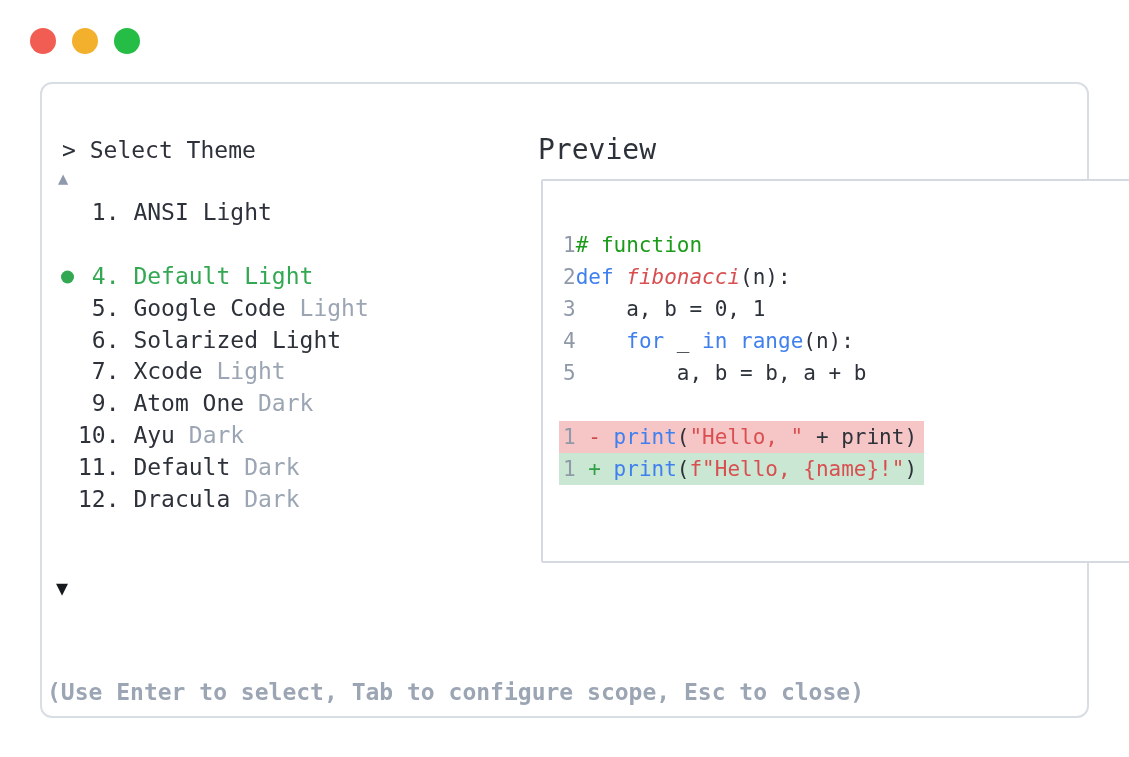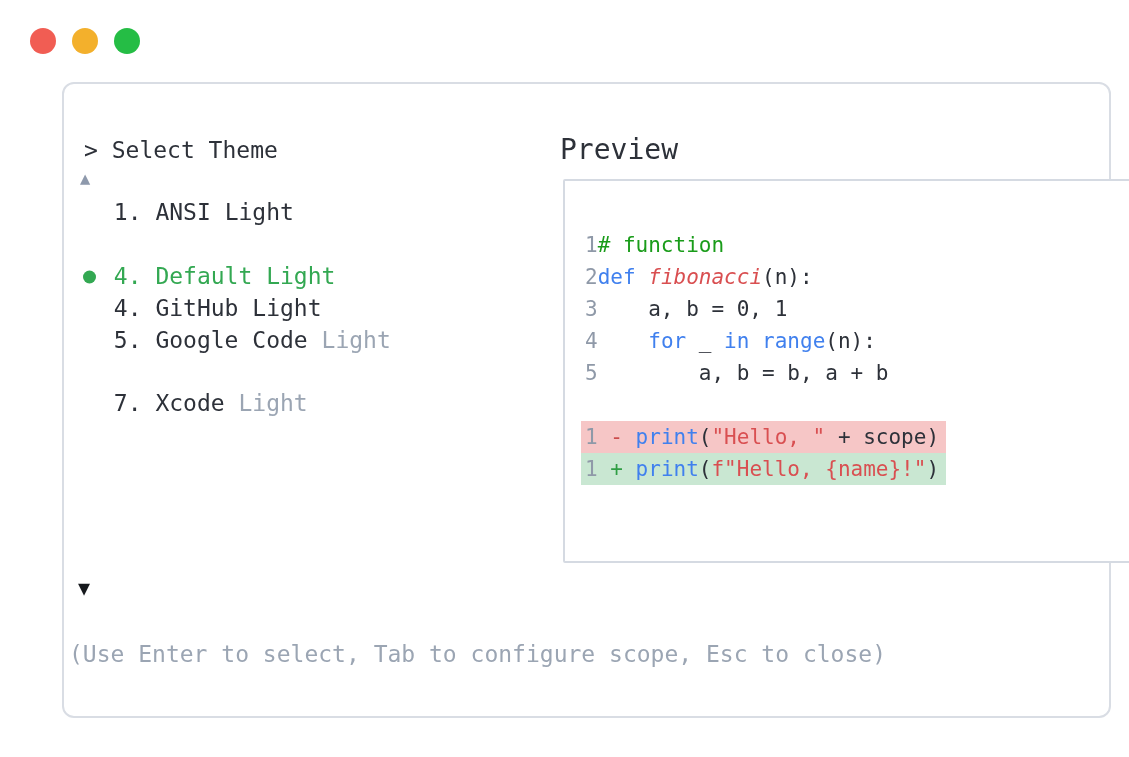--- a/index.html
+++ b/index.html
@@ -20,40 +20,40 @@
   body{
     width:1129px;height:757px;background:#ffffff;overflow:hidden;position:relative;
     font-family:"DejaVu Sans Mono","Liberation Mono",monospace;
   }
   
   .traffic{position:absolute;left:30px;top:28px;display:flex;gap:16px;}
   .light{width:26px;height:26px;border-radius:50%;}
   
   .panel{
     position:absolute;left:40px;top:82px;width:1049px;height:636px;
-    border:2px solid var(--border-gray);border-radius:12px;background:#fff;box-sizing:border-box;margin-left:22px;
+    border:2px solid var(--border-gray);border-radius:12px;background:#fff;box-sizing:border-box;
   }
   .prompt{position:absolute;left:20px;top:50px;font-size:23px;line-height:32px;color:var(--text-dark);white-space:pre;}
   .preview-label{position:absolute;left:496px;top:50px;font-size:28px;line-height:32px;color:var(--text-dark);}
   .scroll-up{position:absolute;left:16px;top:84px;font-size:17px;line-height:20px;color:#8e99ac;}
   .scroll-down{position:absolute;left:14px;top:492px;font-size:20px;line-height:24px;color:#16191d;}
   
   .theme-list{position:absolute;left:16px;top:113px;}
   .list-row{display:flex;height:31.9px;line-height:31.9px;cursor:pointer;}
   .bullet{width:20px;position:relative;flex:0 0 20px;}
   .bullet.dot::before{
     content:'';position:absolute;width:13px;height:13px;border-radius:50%;
     background:var(--selected-green);top:50%;left:3px;transform:translateY(-50%);
   }
   .item-text{white-space:pre;font-size:23px;}
   .main{color:var(--text-dark);}
   .sel{color:var(--selected-green);}
   .muted{color:var(--muted-gray);}
   
-  .help{position:absolute;left:5px;top:554px;font-size:23px;line-height:32px;color:var(--muted-gray);white-space:pre;}
+  .help{position:absolute;left:5px;top:592px;font-size:23px;line-height:32px;color:var(--muted-gray);white-space:pre;font-weight:bold;}
   
   .preview-box{
     position:absolute;left:499px;top:95px;width:590px;height:384px;
     border:2px solid #d5dae2;border-radius:2px;background:#fff;box-sizing:border-box;
   }
   .code{position:absolute;left:20px;top:48px;font-size:21px;}
   .code-line{height:32px;line-height:32px;white-space:pre;}
   .line-content{display:inline-block;line-height:32px;}
   .line-content.removed{background:var(--diff-removed-bg);padding:0 7px 0 4px;margin-left:-4px;}
   .line-content.added{background:var(--diff-added-bg);padding:0 7px 0 4px;margin-left:-4px;}
@@ -88,47 +88,57 @@
       </div>
       <div class="list-row">
         <span class="bullet"></span>
       </div>
       <div class="list-row">
         <span class="bullet dot"></span>
         <span class="item-text"><span class="sel"> 4. Default </span><span class="sel">Light</span></span>
       </div>
       <div class="list-row">
         <span class="bullet"></span>
-        <span class="item-text"><span class="main"> 4. GitHub </span><span class="main">Light</span></span>
-      </div>
-      <div class="list-row">
-        <span class="bullet"></span>
         <span class="item-text"><span class="main"> 5. Google Code </span><span class="muted">Light</span></span>
       </div>
       <div class="list-row">
         <span class="bullet"></span>
+        <span class="item-text"><span class="main"> 6. Solarized </span><span class="main">Light</span></span>
       </div>
       <div class="list-row">
         <span class="bullet"></span>
         <span class="item-text"><span class="main"> 7. Xcode </span><span class="muted">Light</span></span>
       </div>
       <div class="list-row">
         <span class="bullet"></span>
+        <span class="item-text"><span class="main"> 9. Atom One </span><span class="muted">Dark</span></span>
+      </div>
+      <div class="list-row">
+        <span class="bullet"></span>
+        <span class="item-text"><span class="main">10. Ayu </span><span class="muted">Dark</span></span>
+      </div>
+      <div class="list-row">
+        <span class="bullet"></span>
+        <span class="item-text"><span class="main">11. Default </span><span class="muted">Dark</span></span>
+      </div>
+      <div class="list-row">
+        <span class="bullet"></span>
+        <span class="item-text"><span class="main">12. Dracula </span><span class="muted">Dark</span></span>
       </div>
     </div>
 
   <div class="scroll-down">▼</div>
 
   <div class="help">(Use Enter to select, Tab to configure scope, Esc to close)</div>
 
   <div class="preview-box">
     <div class="code">
         <div class="code-line"><span class="line-content"><span class="ln">1</span><span class="tok-comment"># function</span></span></div>
         <div class="code-line"><span class="line-content"><span class="ln">2</span><span class="tok-keyword">def</span><span class="tok-plain"> </span><span class="tok-function">fibonacci</span><span class="tok-plain">(n):</span></span></div>
         <div class="code-line"><span class="line-content"><span class="ln">3</span><span class="tok-plain">    a, b = 0, 1</span></span></div>
         <div class="code-line"><span class="line-content"><span class="ln">4</span><span class="tok-plain">    </span><span class="tok-keyword">for</span><span class="tok-plain"> _ </span><span class="tok-keyword">in</span><span class="tok-plain"> </span><span class="tok-keyword">range</span><span class="tok-plain">(n):</span></span></div>
         <div class="code-line"><span class="line-content"><span class="ln">5</span><span class="tok-plain">        a, b = b, a + b</span></span></div>
         <div class="code-line"><span class="line-content"><span class="ln"></span></span></div>
-        <div class="code-line"><span class="line-content removed"><span class="ln">1</span><span class="tok-diff-removed"> - </span><span class="tok-keyword">print</span><span class="tok-plain">(</span><span class="tok-string">"Hello, "</span><span class="tok-plain"> + scope)</span></span></div>
+        <div class="code-line"><span class="line-content removed"><span class="ln">1</span><span class="tok-diff-removed"> - </span><span class="tok-keyword">print</span><span class="tok-plain">(</span><span class="tok-string">"Hello, "</span><span class="tok-plain"> + print)</span></span></div>
         <div class="code-line"><span class="line-content added"><span class="ln">1</span><span class="tok-diff-added"> + </span><span class="tok-keyword">print</span><span class="tok-plain">(</span><span class="tok-string">f"Hello, {name}!"</span><span class="tok-plain">)</span></span></div>
       </div>
   </div>
 </div>
 
 </body></html>

